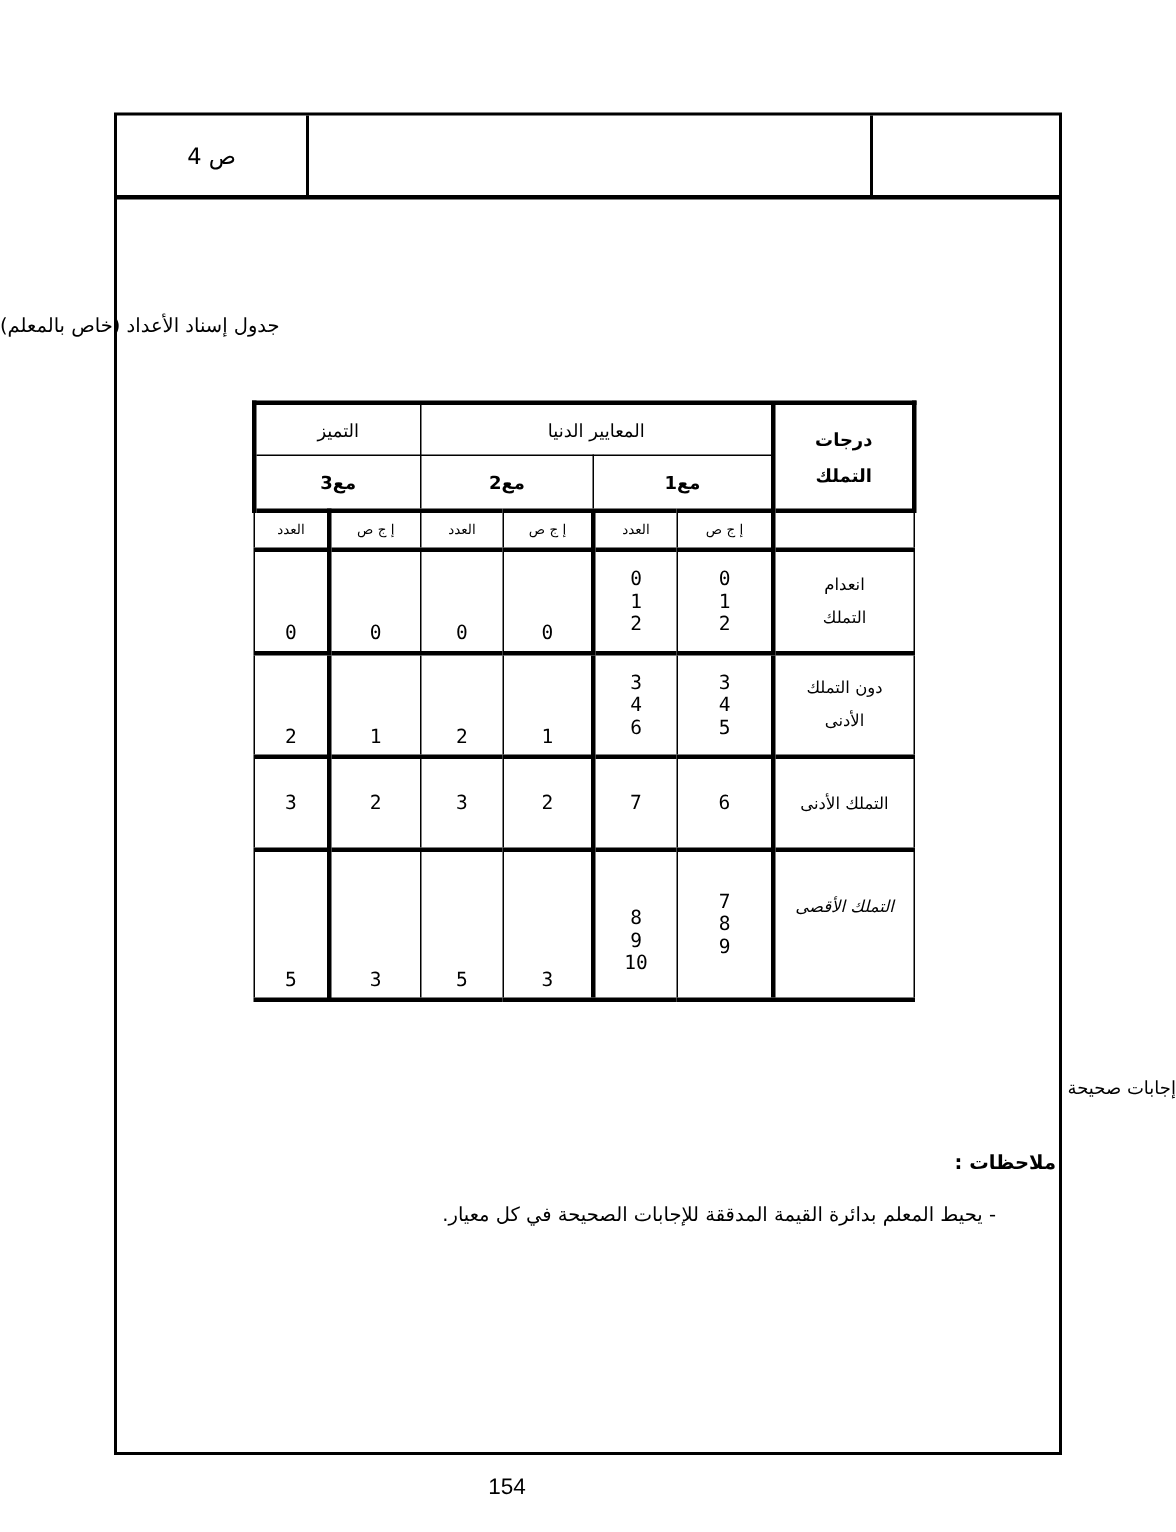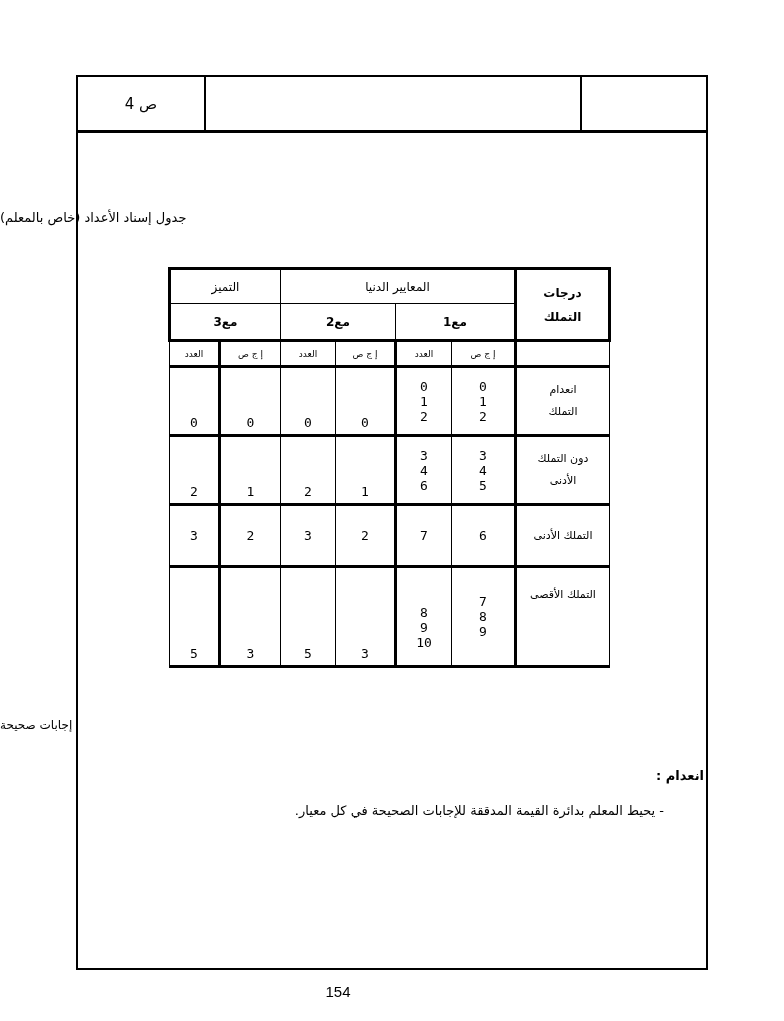--- a/index.html
+++ b/index.html
@@ -18,21 +18,21 @@
   table.grid td { border:1px solid #000; text-align:center; padding:0; }
   .thick-r { border-right:3px solid #000 !important; }
   .thick-l { border-left:3px solid #000 !important; }
   .thick-t { border-top:3px solid #000 !important; }
   .thick-b { border-bottom:3px solid #000 !important; }
   .sub { font-size:9px; }
   .num { font-family:"DejaVu Sans Mono", monospace; font-size:13px; line-height:15px; }
   .stack { display:flex; flex-direction:column; align-items:center; justify-content:center; height:100%; }
   .bottom { vertical-align:bottom; padding-bottom:4px !important; }
 
-  .caption { position:absolute; left:0; width:784px; top:718px; text-align:left; direction:rtl; font-size:12px; }
+  .caption { position:absolute; left:0; width:784px; top:718px; text-align:right; direction:rtl; font-size:12px; }
   .notes-label { position:absolute; right:80px; top:768px; direction:rtl; font-weight:bold; font-size:13px; }
   .note-line { position:absolute; right:120px; top:803px; direction:rtl; font-size:13px; }
   .page-num { position:absolute; left:0; width:676px; top:983px; text-align:center; font-family:"Liberation Sans", sans-serif; font-size:15px; }
 </style>
 </head>
 <body>
 
 <div class="frame">
   <div class="hdr">
     <div class="hdr-left">ص 4</div>
@@ -118,21 +118,21 @@
     <td class="thick-t" style="font-size:11px;">التملك الأدنى</td>
     <td class="thick-t thick-r num">6</td>
     <td class="thick-t num">7</td>
     <td class="thick-t thick-r num">2</td>
     <td class="thick-t num">3</td>
     <td class="thick-t thick-l num">2</td>
     <td class="thick-t num">3</td>
   </tr>
 
   <tr style="height:100px;">
-    <td class="thick-t thick-b" style="vertical-align:top;padding-top:20px;font-size:11px;">التملك الأقصى</td>
+    <td class="thick-t thick-b" style="vertical-align:top;padding-top:30px;font-size:11px;font-style:italic;">التملك الأقصى</td>
     <td class="thick-t thick-r thick-b num">
           <div class="stack">
             <span>7</span>
             <span>8</span>
             <span>9</span>
           </div>
         </td>
     <td class="thick-t thick-b num">
           <div class="stack" style="padding-top:22px;">
             <span>8</span>
@@ -142,15 +142,15 @@
         </td>
     <td class="thick-t thick-r thick-b num bottom">3</td>
     <td class="thick-t thick-b num bottom">5</td>
     <td class="thick-t thick-l thick-b num bottom">3</td>
     <td class="thick-t thick-b num bottom">5</td>
   </tr>
 </tbody>
   </table>
 
 <div class="caption">إجابات صحيحة</div>
-<div class="notes-label">انعدام :</div>
+<div class="notes-label">ملاحظات :</div>
 <div class="note-line">- يحيط المعلم بدائرة القيمة المدققة للإجابات الصحيحة في كل معيار.</div>
 <div class="page-num">154</div>
 
 </body></html>

